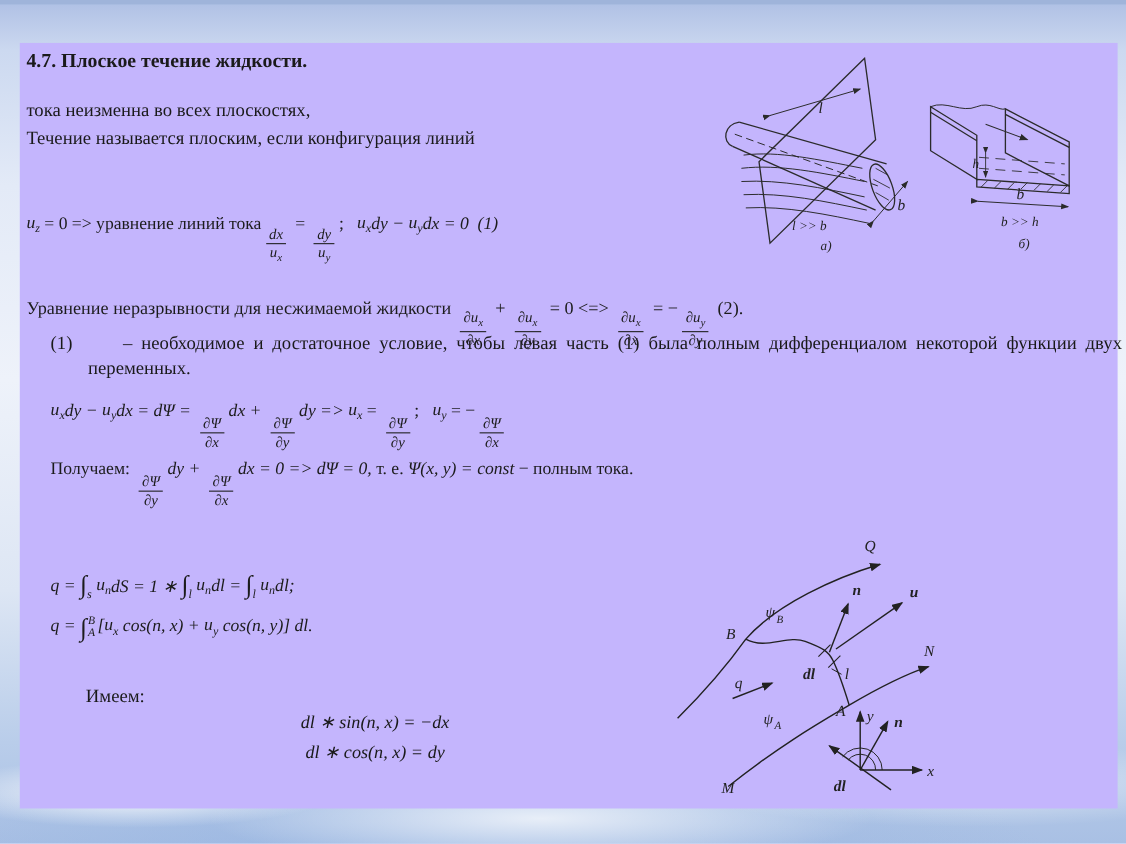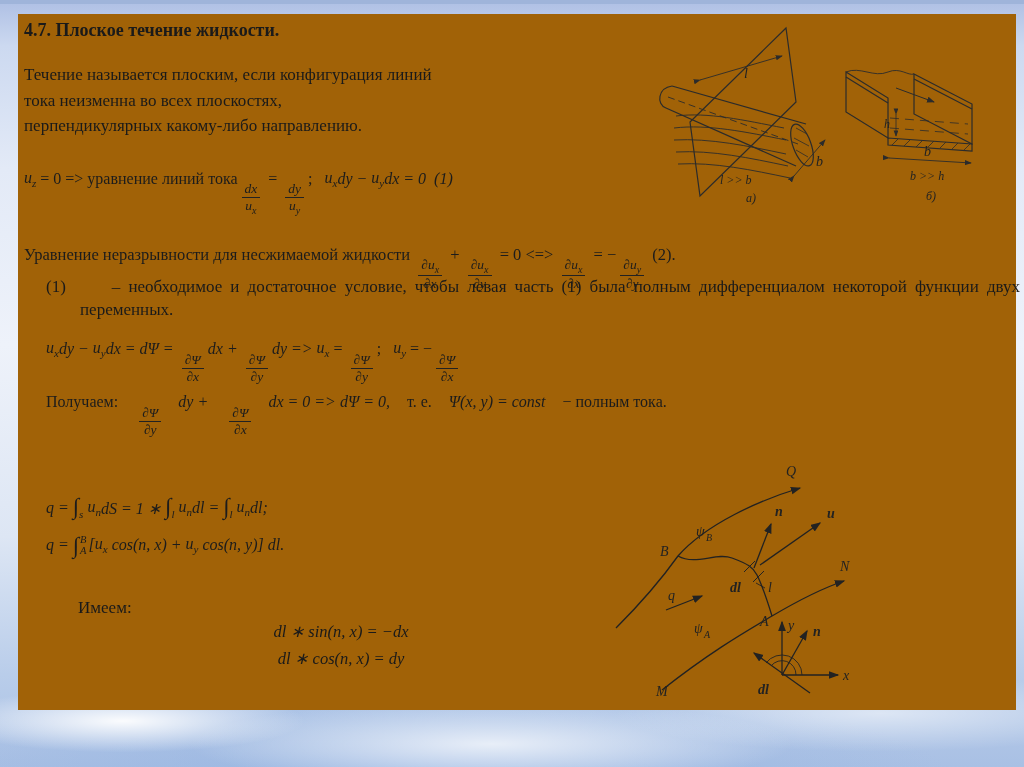--- a/index.html
+++ b/index.html
@@ -11,22 +11,22 @@
     position:absolute; inset:0;
     background:
       radial-gradient(ellipse 260px 45px at 12% 94%, rgba(255,255,255,.95), rgba(255,255,255,0) 70%),
       radial-gradient(ellipse 420px 60px at 48% 97%, rgba(255,255,255,.75), rgba(255,255,255,0) 72%),
       radial-gradient(ellipse 380px 55px at 86% 93%, rgba(255,255,255,.55), rgba(255,255,255,0) 70%),
       radial-gradient(ellipse 700px 130px at 40% 102%, rgba(150,180,225,.8), rgba(150,180,225,0) 78%),
       linear-gradient(180deg, #aebfe4 0%, #ccd9f0 6%, #e3eaf7 22%, #eef2fa 45%, #dde6f4 70%, #b9cdea 88%, #a9c0e4 100%);
   }
   .top-strip { position:absolute; left:0; top:0; width:1024px; height:4px; background:#9fb4da; }
   #content {
-    position:absolute; left:18px; top:14px; width:998px; height:696px;
-    background:#a16207;
+    position:absolute; left:18px; top:39px; width:998px; height:696px;
+    background:#c4b5fd;
   }
   .abs { position:absolute; }
   .title { left:6px; top:6px; font-weight:bold; font-size:18px; }
   .intro { left:6px; top:48px; font-size:17px; line-height:1.5; }
   .para  { font-size:17px; line-height:1.35; text-align:justify; }
   .eq {
     position:absolute; display:flex; align-items:center;
     font-size:16px; font-style:italic; white-space:pre; color:#1c1c1c;
   }
   .eq .rm { font-style:normal; }
@@ -56,23 +56,22 @@
 <body>
 
 <div class="bg"></div>
 <div class="top-strip"></div>
 
 <div id="content">
 
   <div class="abs title">4.7. Плоское течение жидкости.</div>
 
   <div class="abs intro">
+    <div>тока неизменна во всех плоскостях,</div>
     <div>Течение называется плоским, если конфигурация линий</div>
-    <div>тока неизменна во всех плоскостях,</div>
-    <div>перпендикулярных какому-либо направлению.</div>
   </div>
 
   <div class="eq" style="left:6px; top:142px; height:46px;">
     <span class="vs"><span>u</span><sub>z</sub></span><span class="rm"> = 0 =&gt; уравнение линий тока</span>
     <span class="frac"><span class="num">dx</span><span class="den vs"><span>u</span><sub>x</sub></span></span>
     <span class="rm"> = </span>
     <span class="frac"><span class="num">dy</span><span class="den vs"><span>u</span><sub>y</sub></span></span>
     <span class="rm">;   </span>
     <span class="vs"><span>u</span><sub>x</sub></span>
     <span>dy − </span>
@@ -107,21 +106,21 @@
     <span>dy =&gt; </span>
     <span class="vs"><span>u</span><sub>x</sub></span>
     <span class="rm"> = </span>
     <span class="frac"><span class="num">∂Ψ</span><span class="den">∂y</span></span>
     <span class="rm">;   </span>
     <span class="vs"><span>u</span><sub>y</sub></span>
     <span class="rm"> = −</span>
     <span class="frac"><span class="num">∂Ψ</span><span class="den">∂x</span></span>
   </div>
 
-  <div class="eq" style="left:28px; top:366px; height:44px;gap:13px;">
+  <div class="eq" style="left:28px; top:366px; height:44px;">
     <span class="rm">Получаем: </span>
     <span class="frac"><span class="num">∂Ψ</span><span class="den">∂y</span></span>
     <span>dy + </span>
     <span class="frac"><span class="num">∂Ψ</span><span class="den">∂x</span></span>
     <span>dx = 0 =&gt; dΨ = 0, </span>
     <span class="rm">т. е. </span>
     <span>Ψ(x, y) = const </span>
     <span class="rm">− полным тока.</span>
   </div>
 

